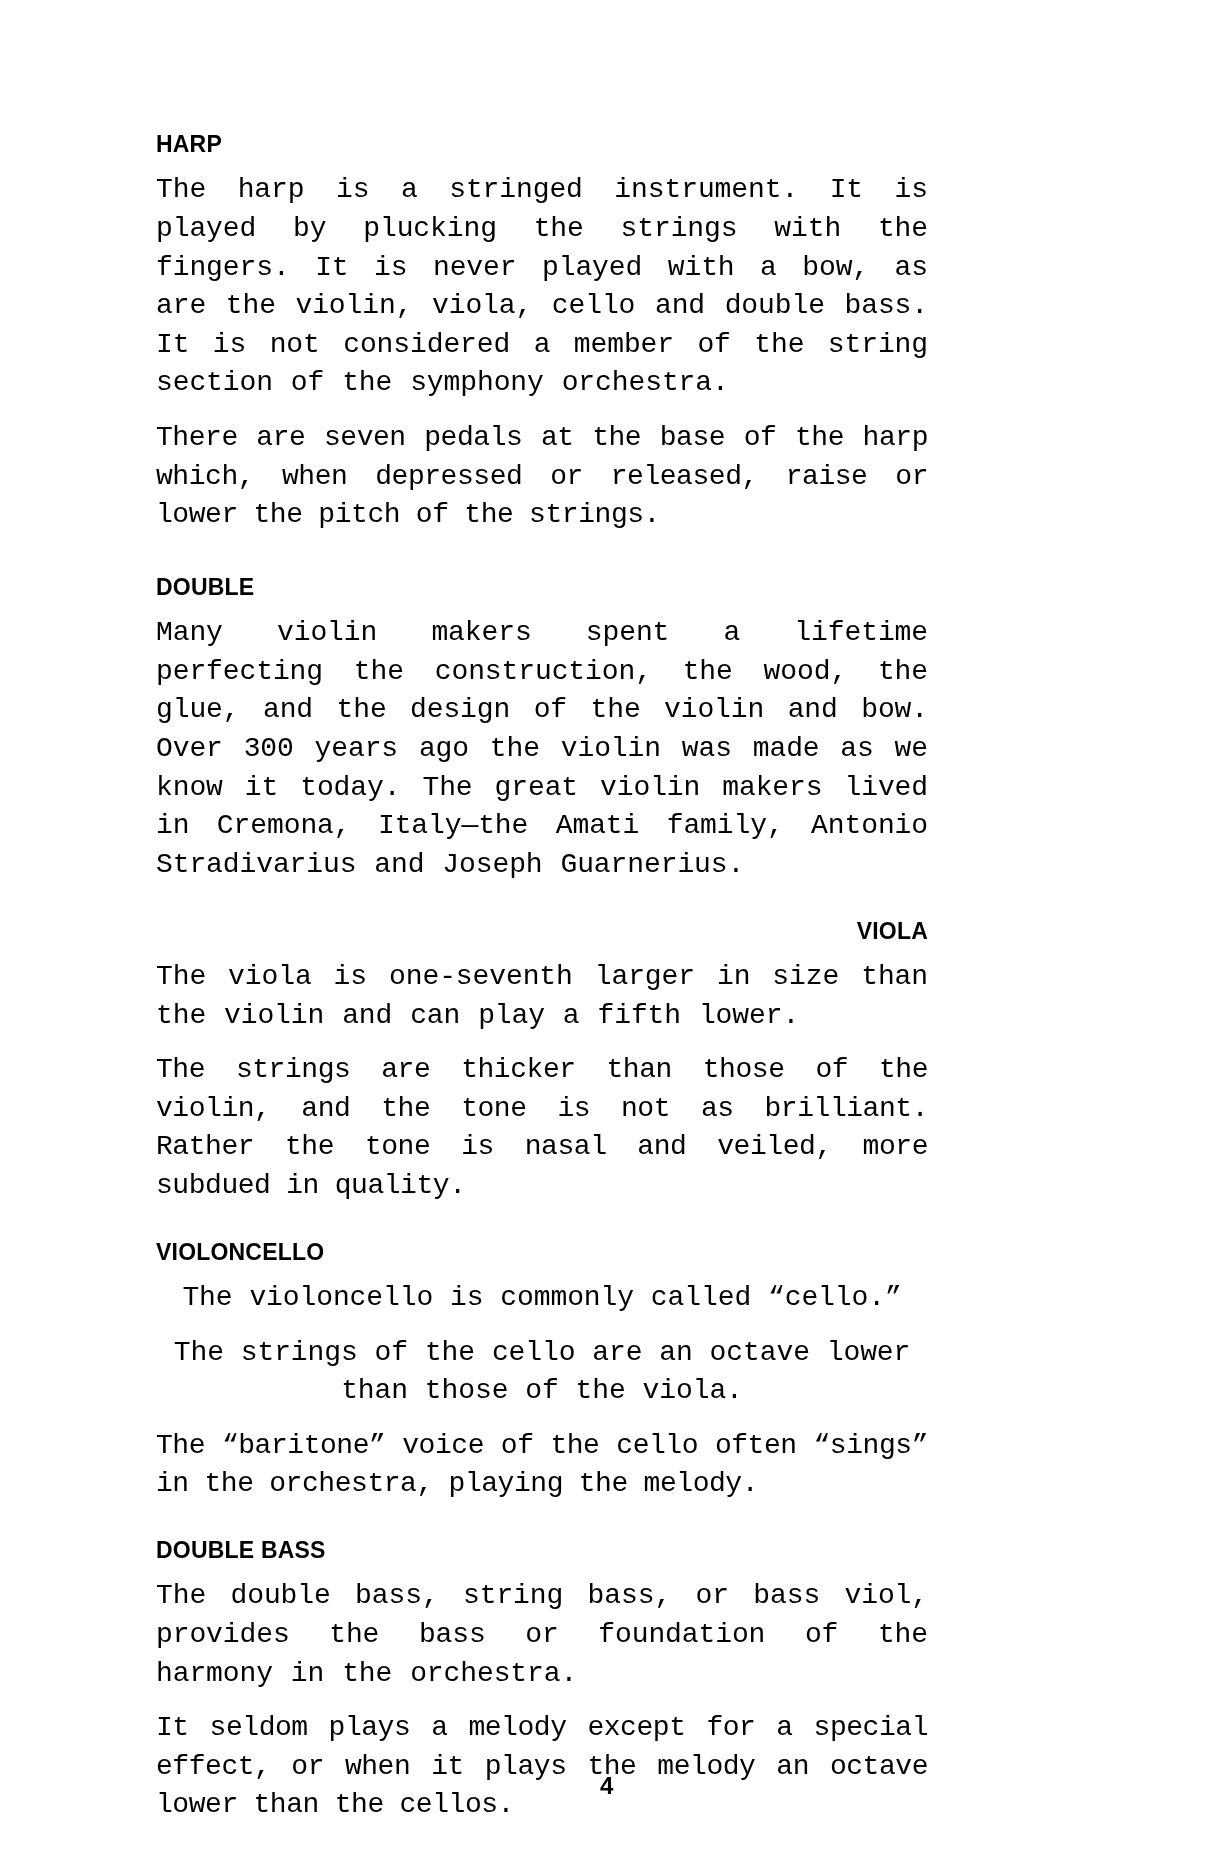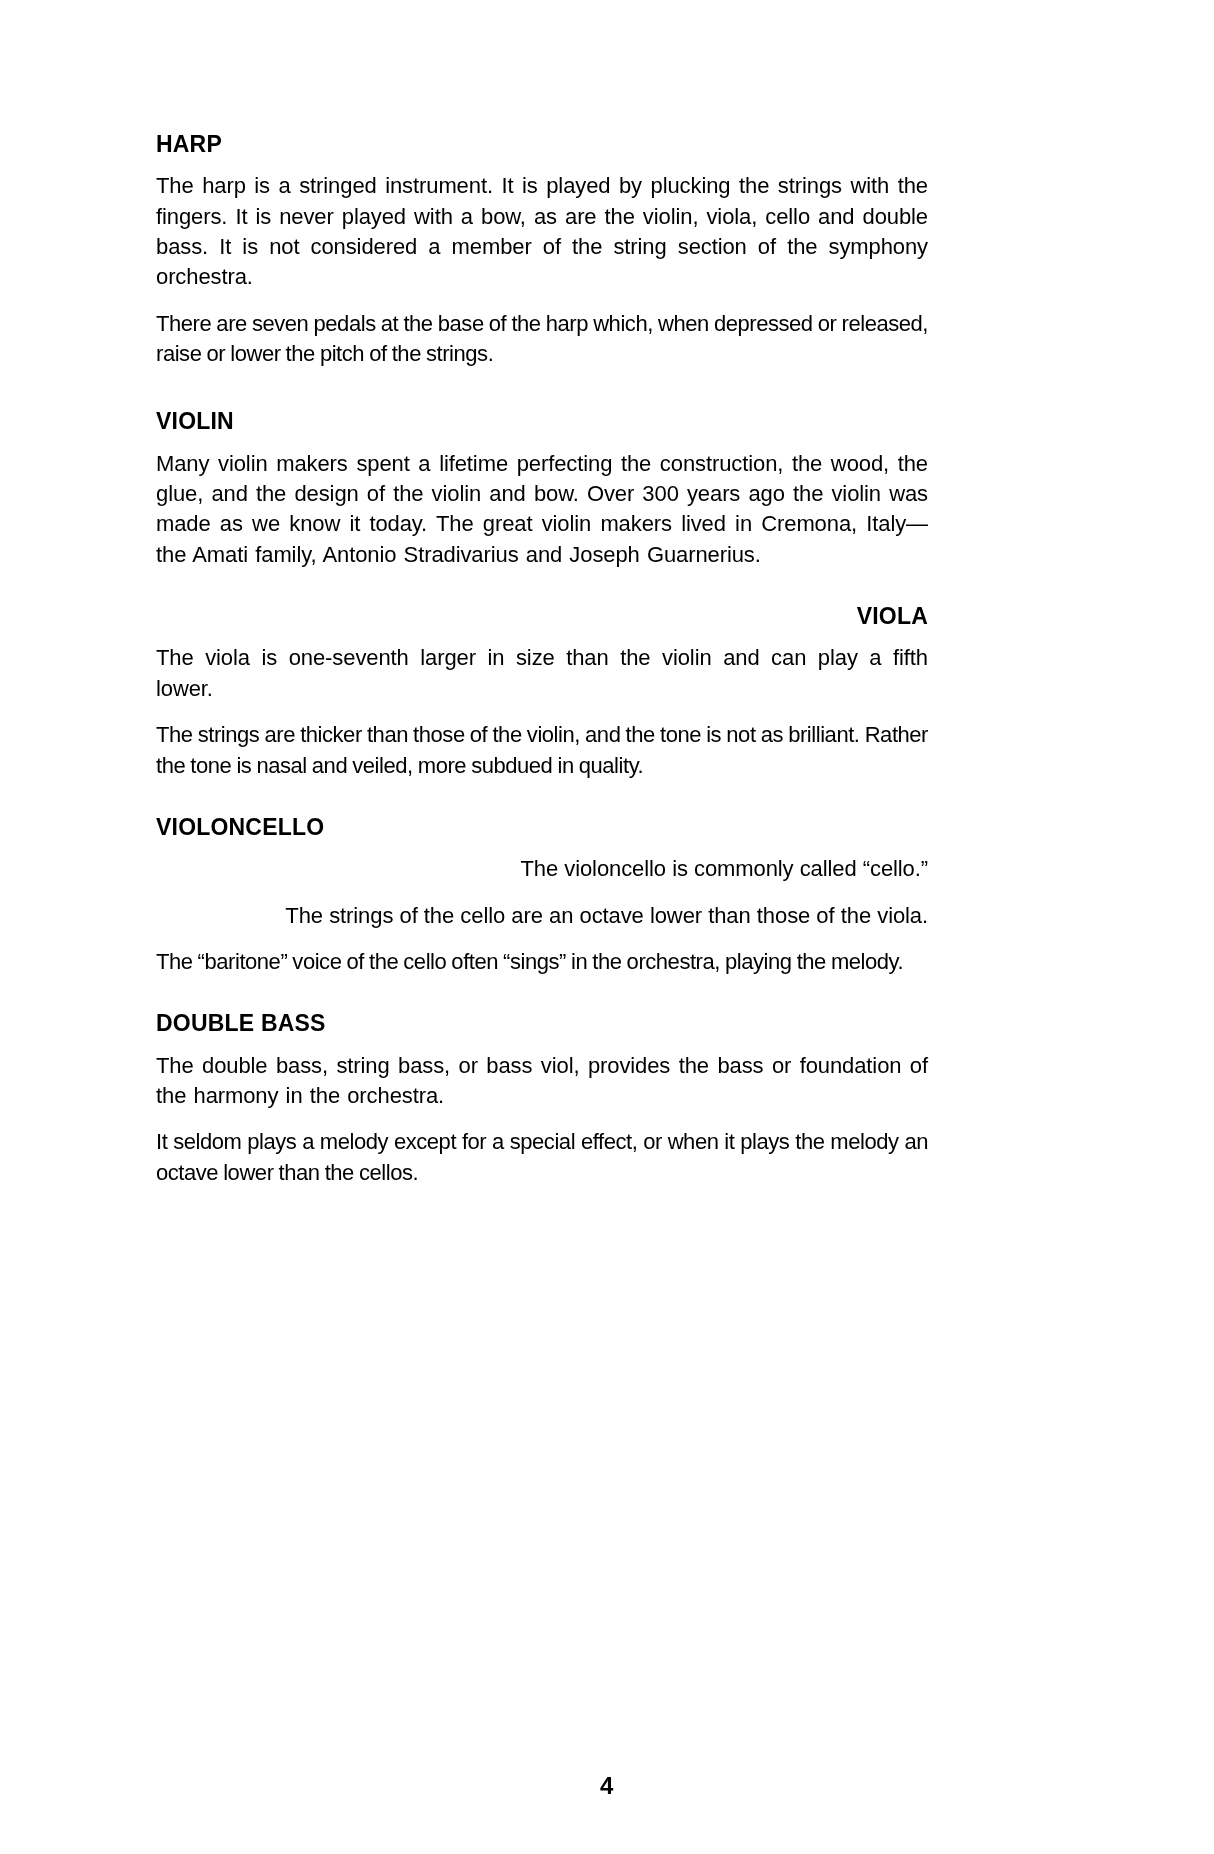--- a/index.html
+++ b/index.html
@@ -40,33 +40,34 @@
   }
 
   .section {
     margin-bottom: 34px;
   }
   .section:first-child {
     margin-bottom: 40px;
   }
 
   p.para {
-    font-size: 22px;
+    font-size: 28px;
     line-height: 1.38;
     margin: 0 0 16px 0;
     text-align: justify;
     text-justify: inter-word;
     letter-spacing: -0.1px;
     word-spacing: 0.2px;
+    font-family: Liberation Mono, monospace;
   }
   p.para:last-child {
     margin-bottom: 0;
   }
   p.para.last-loose {
-    text-align: right;
+    text-align: center;
   }
 
   
   p.para.tight {
     letter-spacing: -0.45px;
     word-spacing: -0.6px;
   }
   p.para.wide {
     word-spacing: 1.2px;
   }
@@ -97,21 +98,21 @@
 
   <div class="content">
 
     <section class="section">
       <h2 class="section-heading">HARP</h2>
       <p class="para wide">The harp is a stringed instrument. It is played by plucking the strings with the fingers. It is never played with a bow, as are the violin, viola, cello and double bass. It is not considered a member of the string section of the symphony orchestra.</p>
       <p class="para tight">There are seven pedals at the base of the harp which, when depressed or released, raise or lower the pitch of the strings.</p>
     </section>
 
     <section class="section">
-      <h2 class="section-heading">VIOLIN</h2>
+      <h2 class="section-heading">DOUBLE</h2>
       <p class="para wide">Many violin makers spent a lifetime perfecting the construction, the wood, the glue, and the design of the violin and bow. Over 300 years ago the violin was made as we know it today. The great violin makers lived in Cremona, Italy—the Amati family, Antonio Stradivarius and Joseph Guarnerius.</p>
     </section>
 
     <section class="section">
       <h2 class="section-heading heading-indent">VIOLA</h2>
       <p class="para wide">The viola is one-seventh larger in size than the violin and can play a fifth lower.</p>
       <p class="para tight">The strings are thicker than those of the violin, and the tone is not as brilliant. Rather the tone is nasal and veiled, more subdued in quality.</p>
     </section>
 
     <section class="section">

